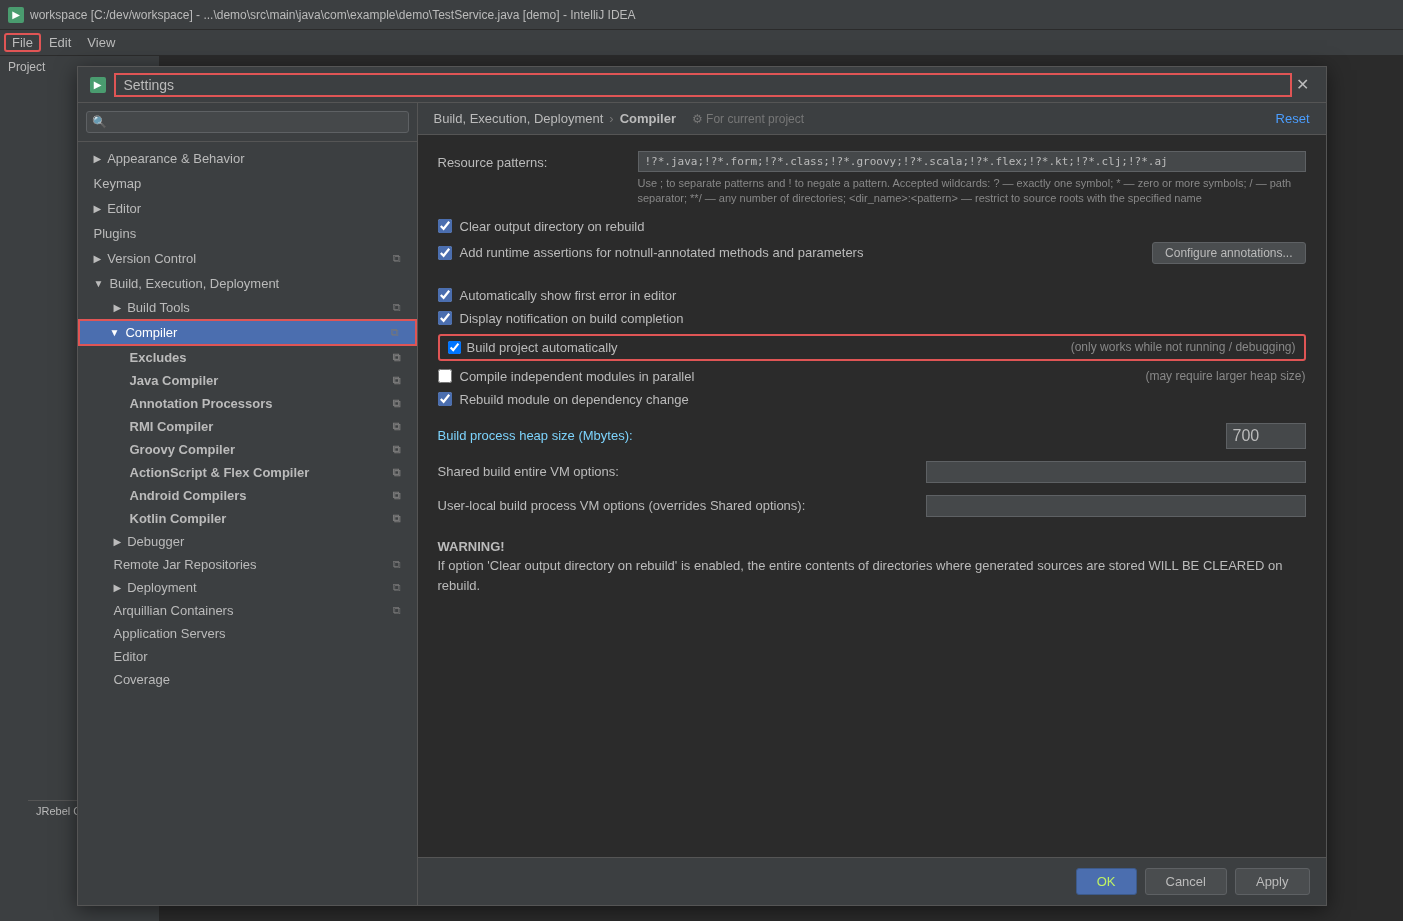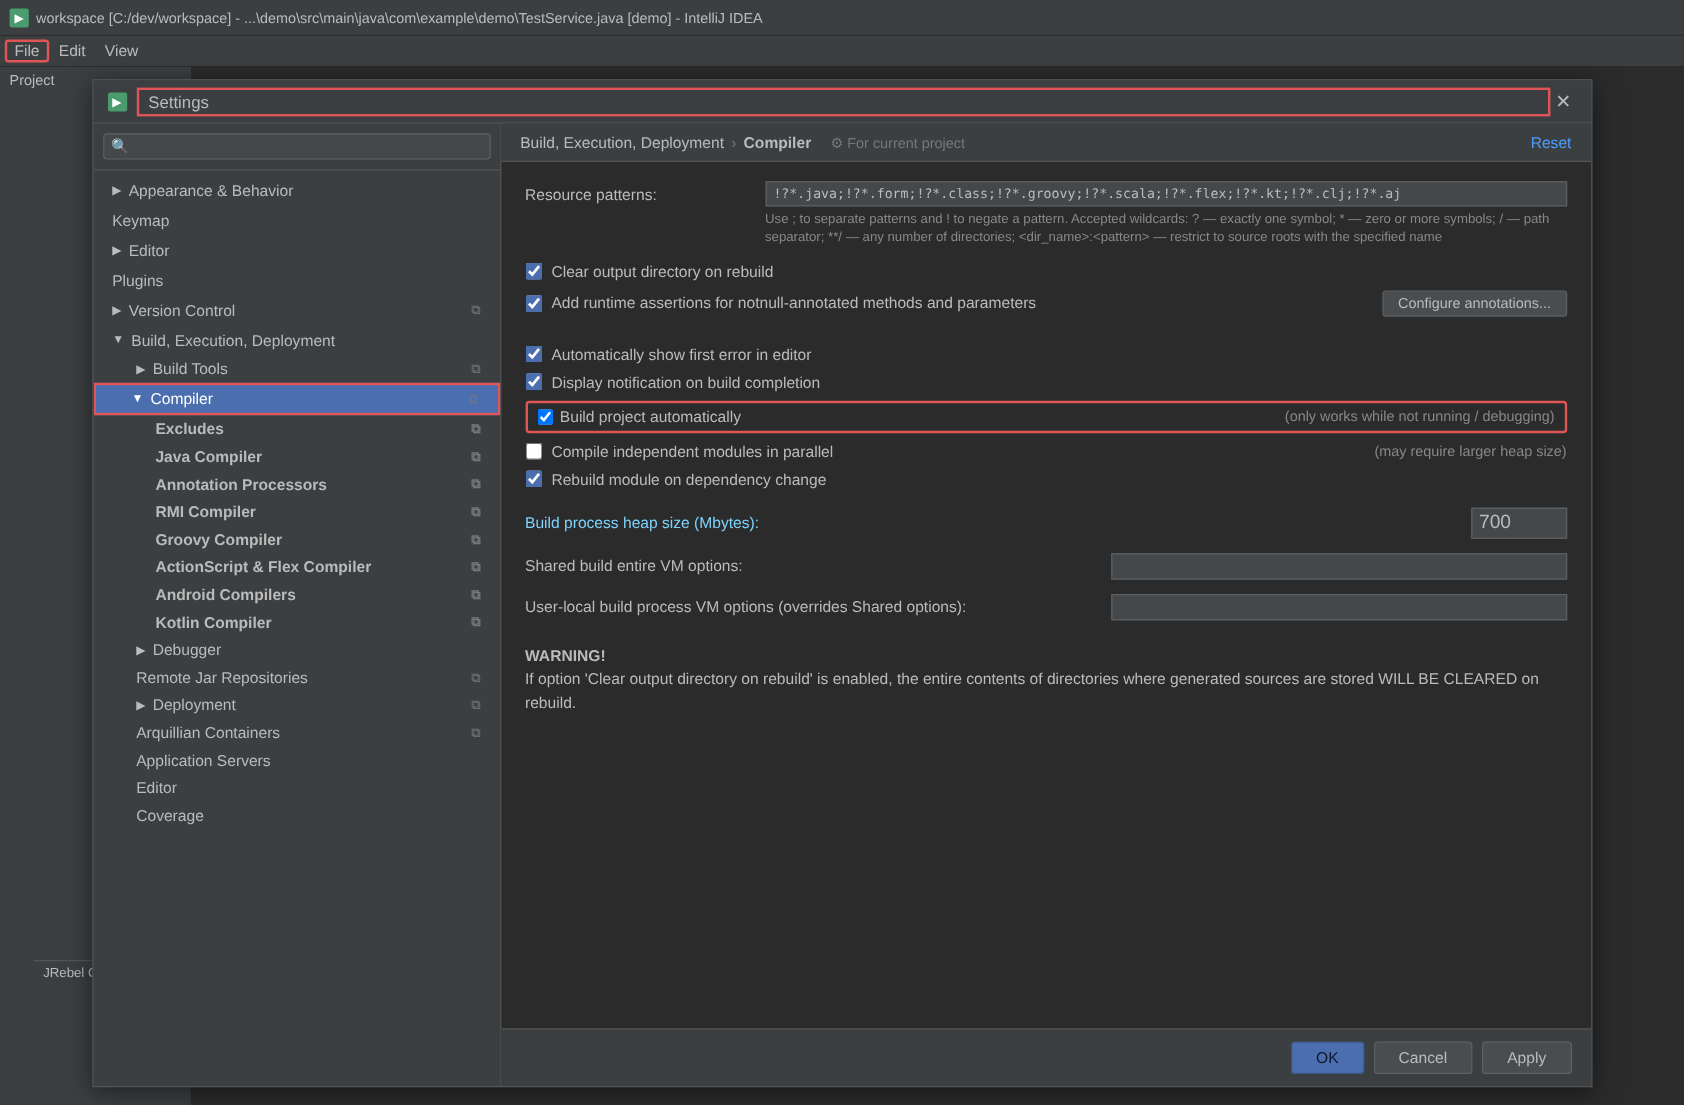--- a/index.html
+++ b/index.html
@@ -304,21 +304,21 @@
       padding: 10px 16px;
       display: flex;
       justify-content: flex-end;
       align-items: center;
       gap: 8px;
       background: #3c3f41;
     }
     .btn-primary {
       background: #4b6eaf;
       border: 1px solid #3d5a8a;
-      color: #0f172a;
+      color: #bef264;
       padding: 5px 20px;
       font-size: 13px;
       cursor: pointer;
       border-radius: 3px;
     }
     .btn-secondary {
       background: #4a4d4f;
       border: 1px solid #5e6164;
       color: #bbbbbb;
       padding: 5px 20px;

